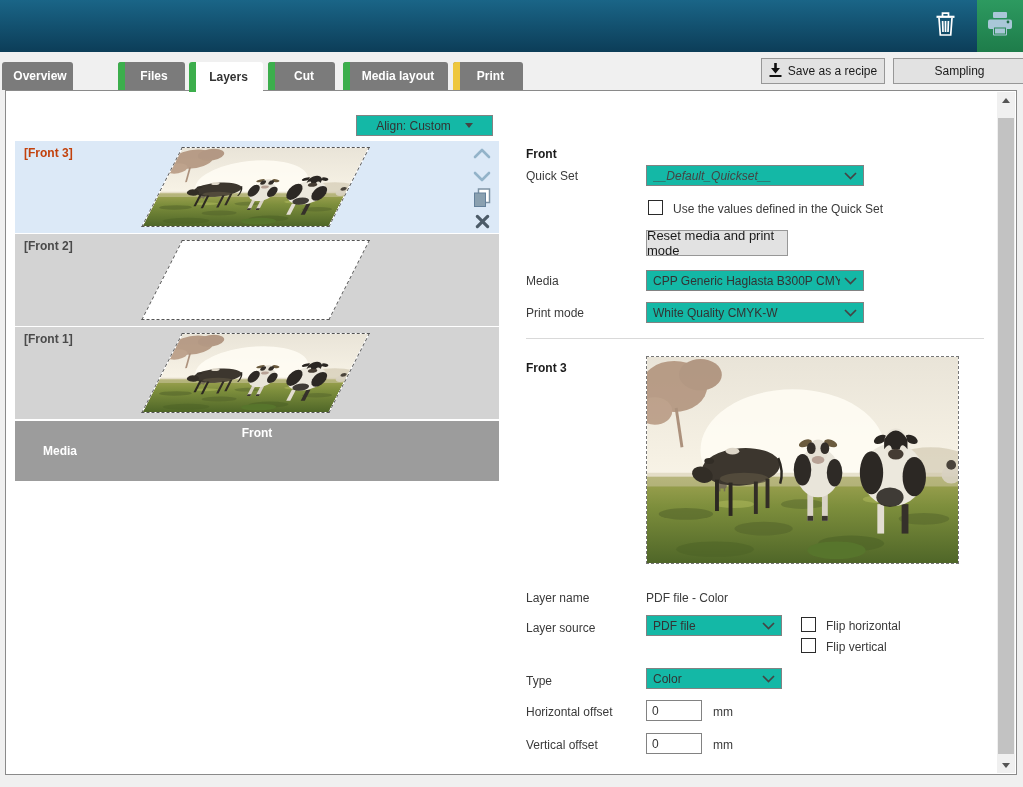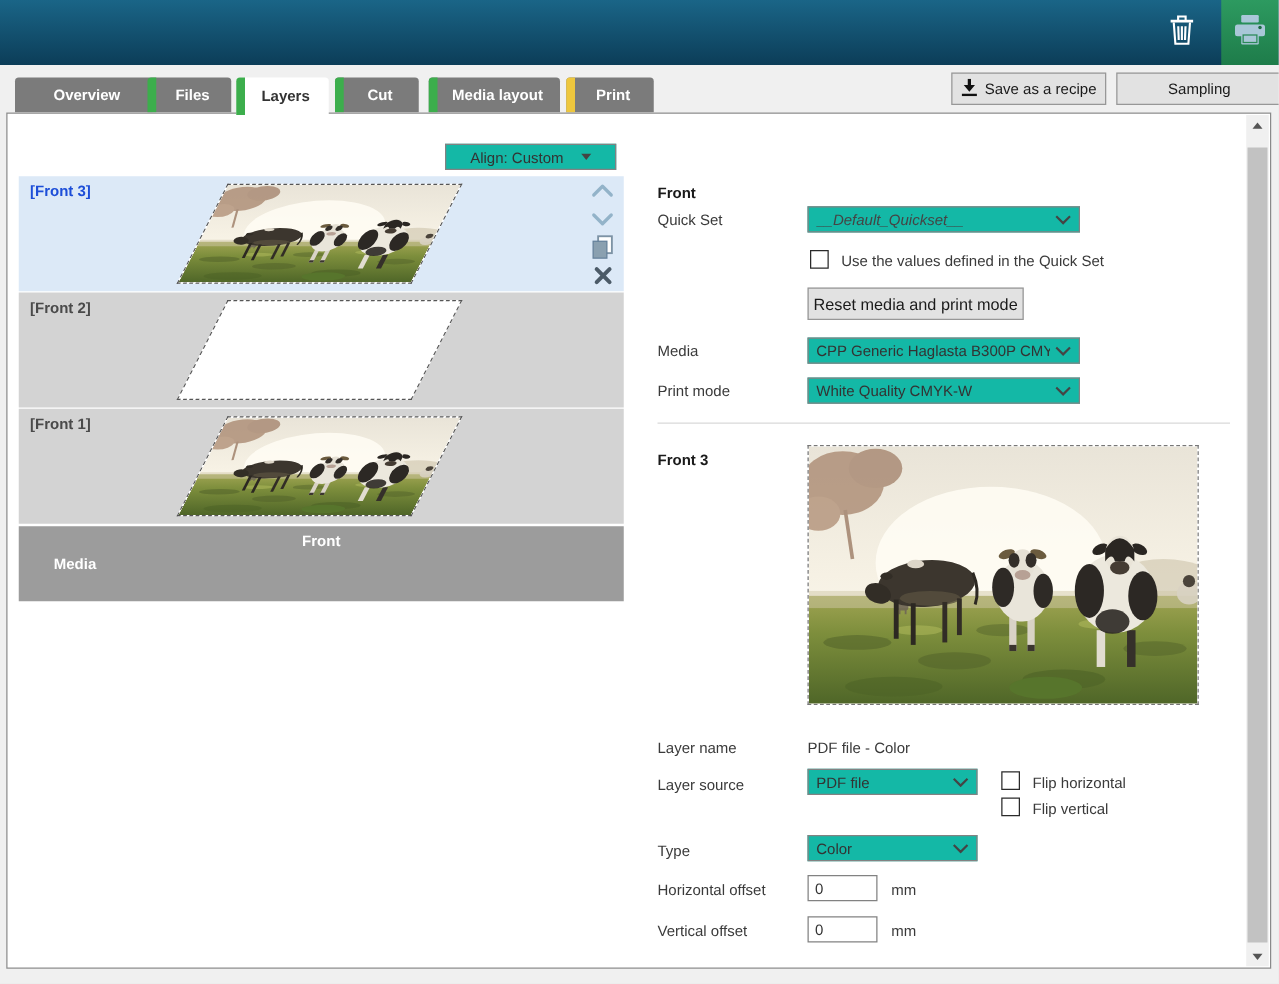--- a/index.html
+++ b/index.html
@@ -42,41 +42,41 @@
       align-items:center;padding:0 6px;font-size:12px;color:#333;box-sizing:border-box;cursor:pointer;}
   .dd .val{white-space:nowrap;overflow:hidden;flex:1;}
   .dd .chev{flex:none;margin-left:4px;}
   .caret{width:0;height:0;border-left:4px solid transparent;border-right:4px solid transparent;
          border-top:5px solid #444;}
 
   .layer-row{position:absolute;left:9px;width:484px;height:92px;}
   .row-sel{background:#dce9f7;}
   .row-gray{background:#d3d3d3;}
   .row-label{position:absolute;left:9px;top:5px;font-size:12px;font-weight:bold;color:#4a4a4a;}
-  .row-label.sel{color:#1d4ed8;}
+  .row-label.sel{color:#c2410c;}
 
   .thumb{position:absolute;left:167px;top:6px;width:188px;height:80px;
          transform:skewX(-27deg);transform-origin:0 0;border:1px dashed #555;
          overflow:hidden;box-sizing:border-box;background:#fff;}
   .thumb svg{display:block;width:100%;height:100%;}
 
   .row-tools{position:absolute;right:6px;top:2px;width:22px;}
   .tool{width:22px;height:22px;display:flex;align-items:center;justify-content:center;cursor:pointer;margin-bottom:1px;}
 
   .media-bar{position:absolute;left:9px;top:330px;width:484px;height:60px;background:#9c9c9c;}
   .media-front{position:absolute;left:0;right:0;top:5px;text-align:center;color:#fff;font-size:12px;font-weight:bold;}
   .media-media{position:absolute;left:28px;top:23px;color:#fff;font-size:12px;font-weight:bold;}
   .media-back{position:absolute;left:0;right:0;bottom:5px;text-align:center;color:#fff;font-size:12px;font-weight:bold;}
 
   
   .flabel{position:absolute;font-size:12px;color:#3a3a3a;}
   .fheading{position:absolute;font-size:12px;font-weight:bold;color:#1a1a1a;}
   .cb{position:absolute;width:15px;height:15px;background:#fff;border:1px solid #2a2a2a;
       box-sizing:border-box;cursor:pointer;}
-  .reset-btn{left:640px;top:139px;width:173px;height:26px;position:absolute;font-size:13px;}
+  .reset-btn{left:640px;top:139px;width:142px;height:26px;position:absolute;font-size:13px;}
   .sep{position:absolute;left:520px;top:247px;width:458px;height:1px;background:#d9d9d9;}
   .preview{position:absolute;left:640px;top:265px;width:313px;height:208px;border:1px dashed #777;
            box-sizing:border-box;}
   .preview svg{display:block;width:100%;height:100%;}
   .num-input{position:absolute;width:56px;height:21px;border:1px solid #828282;font-size:12px;
              padding:0 5px;box-sizing:border-box;color:#333;font-family:"Liberation Sans",sans-serif;background:#fff;}
 
   
   .scrollbar{position:absolute;right:1px;top:1px;bottom:1px;width:18px;background:#f0f0f0;}
   .sb-btn{position:absolute;left:0;width:18px;height:16px;display:flex;align-items:center;justify-content:center;cursor:pointer;}
@@ -206,21 +206,21 @@
             <rect x="2" y="8.5" width="24" height="9.5" rx="2"></rect>
             <rect x="7" y="15.5" width="14" height="9" rx="1"></rect>
           </g>
           <rect x="8.5" y="17" width="11" height="6" fill="#a9c7d8" stroke="#2a8a57" stroke-width="1"></rect>
           <circle cx="22" cy="11" r="1.4" fill="#1d6b43"></circle>
         </svg>
       </span>
     </div>
   </div>
 
-  <div class="tab" style="left:12px;width:110px;text-align:right;">
+  <div class="tab" style="left:2px;width:71px;text-align:right;">
     <span class="tab-label">Overview</span>
   </div>
   <div class="tab" style="left:118px;width:67px;">
     <span class="stripe green"></span>
     <span class="tab-label">Files</span>
   </div>
   <div class="tab selected" style="left:189px;width:74px;">
     <span class="stripe green"></span>
     <span class="tab-label">Layers</span>
   </div>

